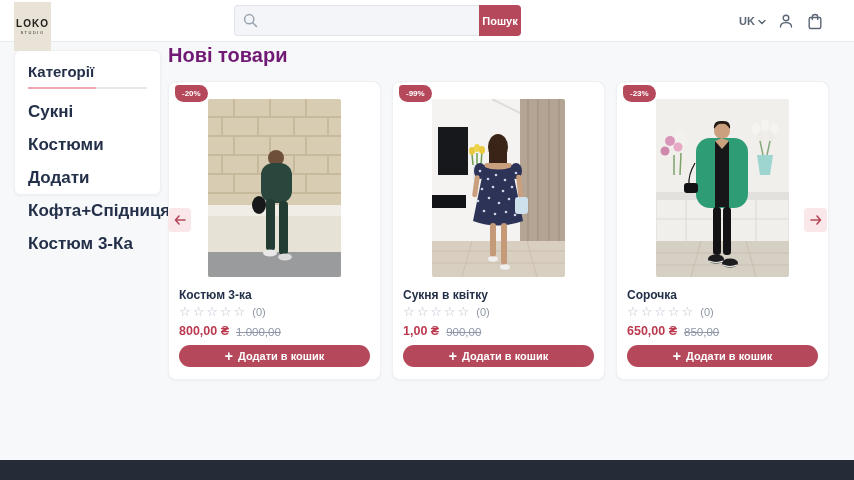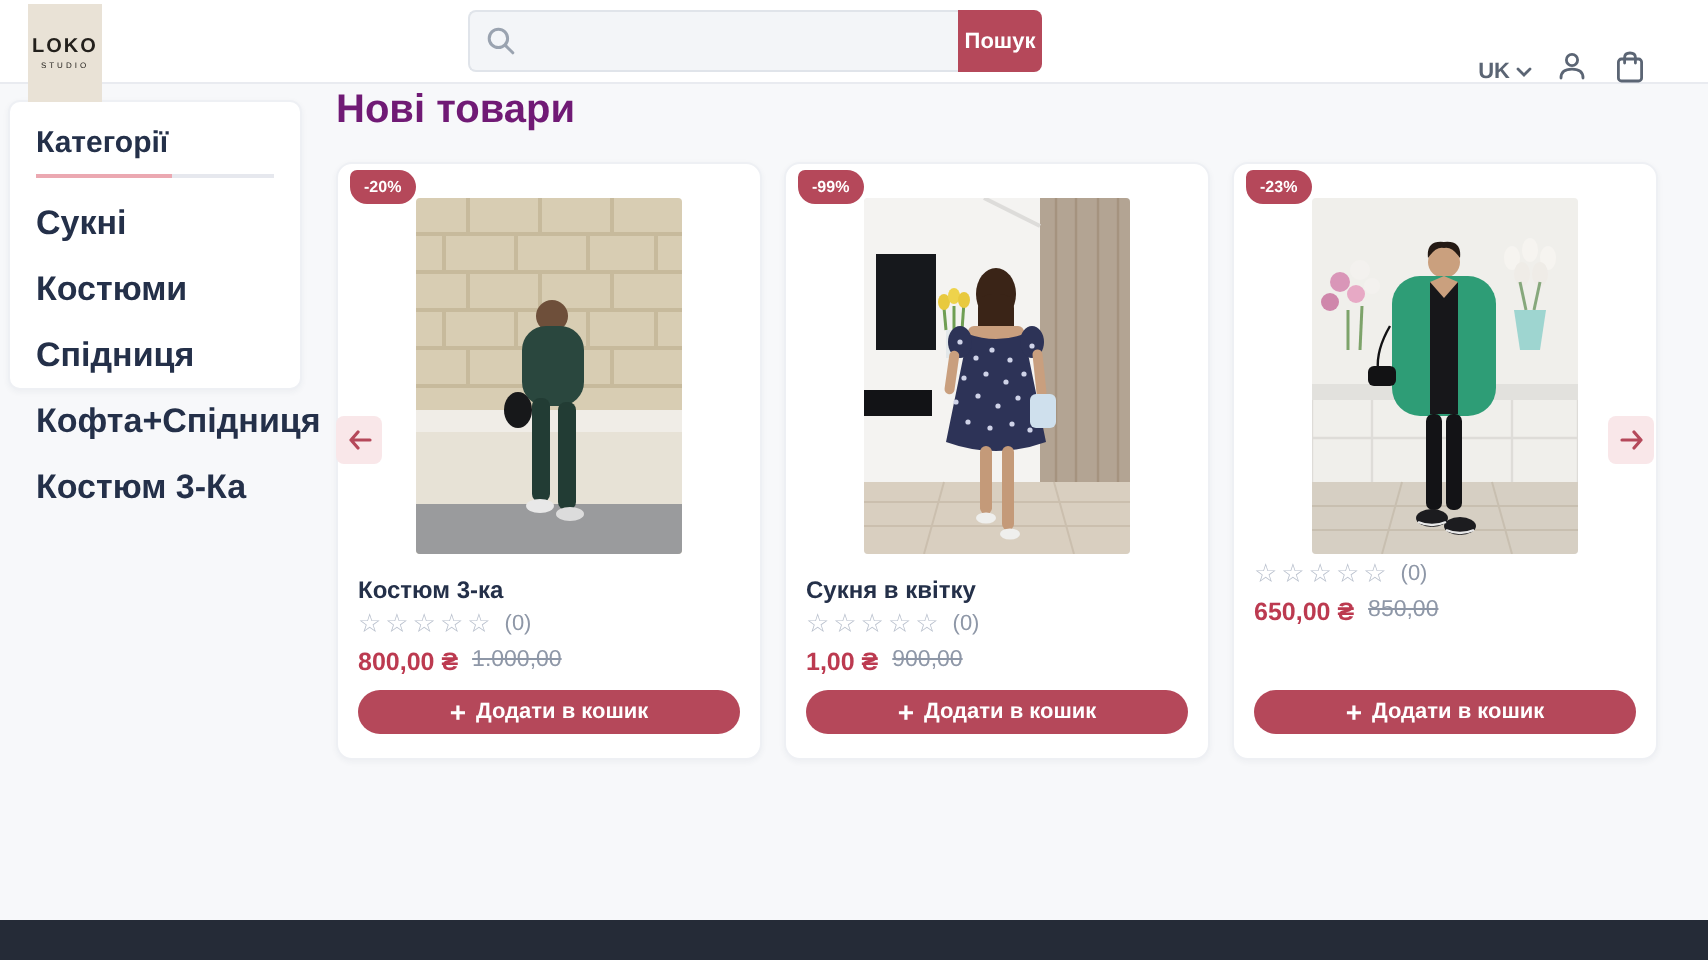--- a/index.html
+++ b/index.html
@@ -12,39 +12,39 @@
   
   .header { position:absolute; top:0; left:0; width:854px; height:42px; background:#ffffff; border-bottom:1px solid #e9ebf0; z-index:5; }
   .logo { position:absolute; left:14px; top:2px; width:37px; height:49px; background:#e9e2d6; display:flex; flex-direction:column; align-items:center; justify-content:center; cursor:pointer; }
   .logo-main { font-size:10px; font-weight:bold; letter-spacing:1px; color:#23201c; line-height:10px; }
   .logo-sub { font-size:4px; letter-spacing:1.5px; color:#23201c; margin-top:1px; }
   .search-wrap { position:absolute; left:234px; top:5px; width:287px; height:31px; display:flex; }
   .search-box { position:relative; flex:1; }
   .search-input { width:100%; height:31px; background:#f3f5f8; border:1px solid #e0e4ea; border-right:none; border-radius:4px 0 0 4px; padding:0 8px 0 30px; font-size:12px; color:#333a45; outline:none; }
   .search-icon { position:absolute; left:9px; top:8px; width:15px; height:15px; pointer-events:none; }
   .search-btn { width:42px; height:31px; background:#b5485a; border:none; border-radius:0 4px 4px 0; color:#fff; font-size:11px; font-weight:bold; font-family:"Liberation Sans",sans-serif; cursor:pointer; }
-  .header-right { position:absolute; right:30px; top:0; height:42px; display:flex; align-items:flex-end; gap:11px; }
+  .header-right { position:absolute; right:30px; top:0; height:42px; display:flex; align-items:center; gap:11px; }
   .lang { display:flex; align-items:center; gap:3px; font-size:11px; font-weight:bold; color:#5b6574; cursor:pointer; }
   .icon-btn { width:18px; height:18px; display:flex; align-items:center; justify-content:center; cursor:pointer; }
   
-  .sidebar { position:absolute; left:4px; top:50px; width:147px; height:145px; background:#ffffff; border:1px solid #eef0f4; border-radius:6px; box-shadow:0 1px 3px rgba(40,50,70,.05); padding:12px 13px; }
+  .sidebar { position:absolute; left:14px; top:50px; width:147px; height:145px; background:#ffffff; border:1px solid #eef0f4; border-radius:6px; box-shadow:0 1px 3px rgba(40,50,70,.05); padding:12px 13px; }
   .sidebar-title { font-size:15px; font-weight:bold; color:#243049; }
   .sidebar-rule { margin-top:7px; height:2px; background:linear-gradient(to right,#eba8b1 0%,#eba8b1 57%,#e6e8ee 57%,#e6e8ee 100%); }
   .sidebar-item { margin-top:13px; font-size:17px; font-weight:bold; color:#243049; cursor:pointer; white-space:nowrap; }
   
   .main-title { position:absolute; left:168px; top:44px; font-size:20px; font-weight:bold; color:#701a75; }
   .cards { position:absolute; left:168px; top:70px; display:flex; gap:11px; }
   .card { position:relative; width:213px; height:299px; background:#ffffff; border:1px solid #eef0f4; border-radius:8px; box-shadow:0 1px 3px rgba(40,50,70,.05);margin-top:11px; }
   .badge { position:absolute; top:3px; left:6px; z-index:2; background:#b5485a; color:#fff; font-size:8px; font-weight:bold; padding:4px 7px; border-radius:5px 12px 12px 12px; }
   .card-img { display:block; margin:17px auto 0; width:133px; height:178px; cursor:pointer; border-radius:2px; }
   .card-title { margin:11px 10px 0; font-size:12px; font-weight:bold; color:#243049; cursor:pointer; }
   .card-rating { margin:3px 10px 0; display:flex; align-items:center; }
   .stars { font-size:13px; letter-spacing:2px; color:#b9c0cd; line-height:14px; }
   .rating-count { font-size:11px; color:#8e97a7; margin-left:5px; }
-  .price-row { margin:5px 10px 0; display:flex; align-items:flex-start; }
+  .price-row { margin:5px 10px 0; display:flex; align-items:flex-end; }
   .price { font-size:12.5px; font-weight:bold; color:#bc3a50; }
   .old-price { font-size:11.5px; color:#8e97a7; text-decoration:line-through; margin-left:7px; }
   .add-btn { position:absolute; left:10px; right:10px; bottom:12px; height:22px; background:#b5485a; border:none; border-radius:11px; color:#fff; font-size:11px; font-weight:bold; font-family:"Liberation Sans",sans-serif; display:flex; align-items:center; justify-content:center; gap:5px; cursor:pointer; }
   .plus-icon { font-size:14px; font-weight:bold; line-height:14px; }
   .nav-arrow { position:absolute; width:23px; height:24px; background:#f9e7e9; border:none; border-radius:4px; display:flex; align-items:center; justify-content:center; cursor:pointer; z-index:3; }
   .nav-prev { left:168px; top:208px; }
   .nav-next { left:804px; top:208px; }
   
   .footer { position:absolute; left:0; bottom:0; width:854px; height:20px; background:#252b37; }
 </style>
@@ -92,21 +92,21 @@
         </svg>
     </div>
   </div>
 </div>
 
 <div class="sidebar">
   <div class="sidebar-title">Категорії</div>
   <div class="sidebar-rule"></div>
   <div class="sidebar-item">Сукні</div>
   <div class="sidebar-item">Костюми</div>
-  <div class="sidebar-item">Спідниця</div>
+  <div class="sidebar-item">Додати</div>
   <div class="sidebar-item">Кофта+Спідниця</div>
   <div class="sidebar-item">Костюм 3-Ка</div>
 </div>
 
 <div class="main-title">Нові товари</div>
 
 <div class="cards">
 
   <div class="card">
     <div class="badge">-20%</div>
@@ -293,20 +293,21 @@
         <rect x="-9" y="84" width="8" height="48" rx="3.5" fill="#131316"></rect>
         <rect x="1" y="84" width="8" height="48" rx="3.5" fill="#131316"></rect>
         <path d="M-27,40 Q-34,52 -33,62" fill="none" stroke="#121214" stroke-width="1.2"></path>
         <rect x="-38" y="60" width="14" height="10" rx="3" fill="#121214"></rect>
         <ellipse cx="-6" cy="136" rx="8" ry="4.5" fill="#1c1c1f"></ellipse>
         <ellipse cx="8" cy="140" rx="8" ry="4.5" fill="#1c1c1f"></ellipse>
         <path d="M-13,138 Q-6,141 1,138" fill="none" stroke="#e9e9e9" stroke-width="1.2"></path>
         <path d="M1,142 Q8,145 15,142" fill="none" stroke="#e9e9e9" stroke-width="1.2"></path>
       </g>
     </svg>
+    <div class="card-title">Сорочка</div>
     <div class="card-rating">
       <span class="stars">☆☆☆☆☆</span>
       <span class="rating-count">(0)</span>
     </div>
     <div class="price-row">
       <span class="price">650,00 ₴</span>
       <span class="old-price">850,00</span>
     </div>
     <button class="add-btn">
       <span class="plus-icon">+</span>

